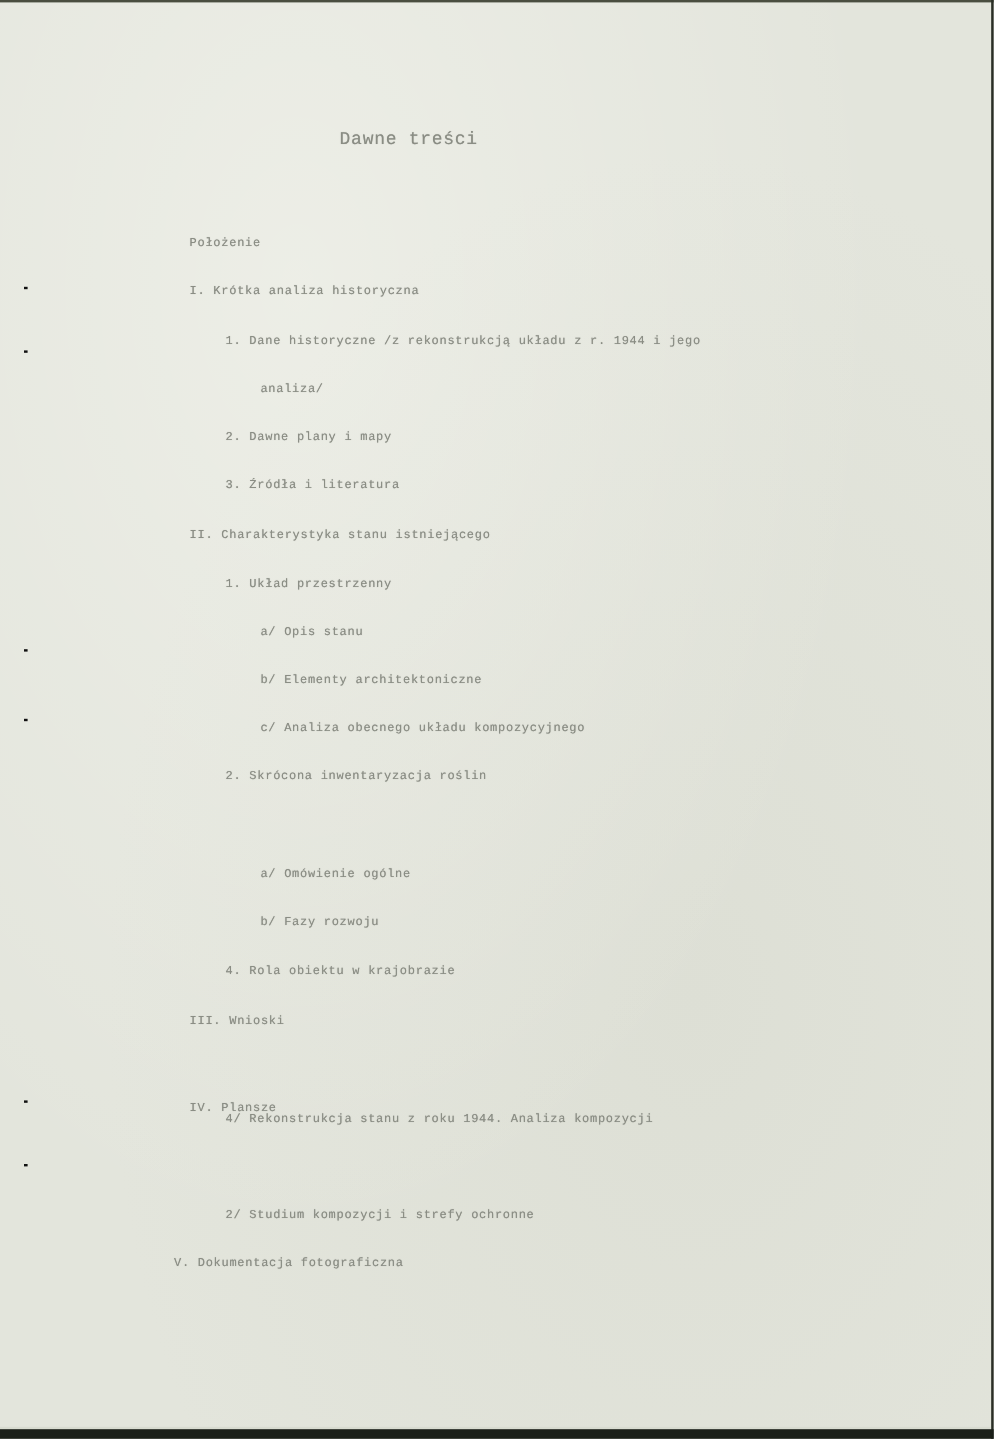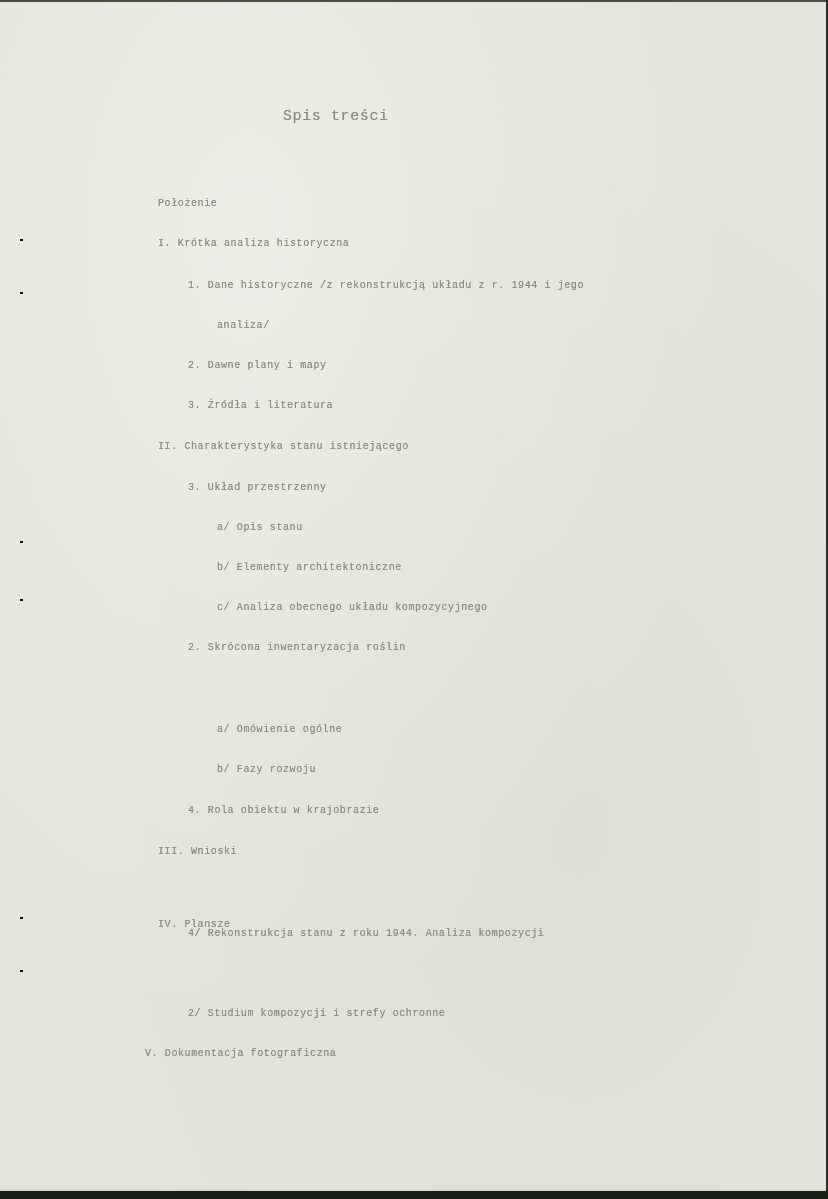--- a/index.html
+++ b/index.html
@@ -40,31 +40,31 @@
   .title { font-size: 15px; }
   .punch {
     position: absolute; left: 20px; width: 3px; height: 2px;
     background: #111;
   }
 </style>
 </head>
 <body>
 
 <div class="page">
-  <div class="line title" style="left:283px; top:108px;">Spis treści</div>
+  <div class="line title" style="left:283px; top:108px;">Dawne treści</div>
 
   <div class="line" style="left:158px; top:198px;">Położenie</div>
   <div class="line" style="left:158px; top:238px;">I. Krótka analiza historyczna</div>
   <div class="line" style="left:188px; top:280px;">1. Dane historyczne /z rekonstrukcją układu z r. 1944 i jego</div>
   <div class="line" style="left:217px; top:320px;">analiza/</div>
   <div class="line" style="left:188px; top:360px;">2. Dawne plany i mapy</div>
   <div class="line" style="left:188px; top:400px;">3. Źródła i literatura</div>
 
   <div class="line" style="left:158px; top:441px;">II. Charakterystyka stanu istniejącego</div>
-  <div class="line" style="left:188px; top:482px;">3. Układ przestrzenny</div>
+  <div class="line" style="left:188px; top:482px;">1. Układ przestrzenny</div>
   <div class="line" style="left:217px; top:522px;">a/ Opis stanu</div>
   <div class="line" style="left:217px; top:602px;">c/ Analiza obecnego układu kompozycyjnego</div>
   <div class="line" style="left:217px; top:562px;">b/ Elementy architektoniczne</div>
   <div class="line" style="left:188px; top:642px;">2. Skrócona inwentaryzacja roślin</div>
   <div class="line" style="left:217px; top:724px;">a/ Omówienie ogólne</div>
   <div class="line" style="left:217px; top:764px;">b/ Fazy rozwoju</div>
   <div class="line" style="left:188px; top:805px;">4. Rola obiektu w krajobrazie</div>
 
   <div class="line" style="left:158px; top:846px;">III. Wnioski</div>
   <div class="line" style="left:158px; top:919px;">IV. Plansze</div>

